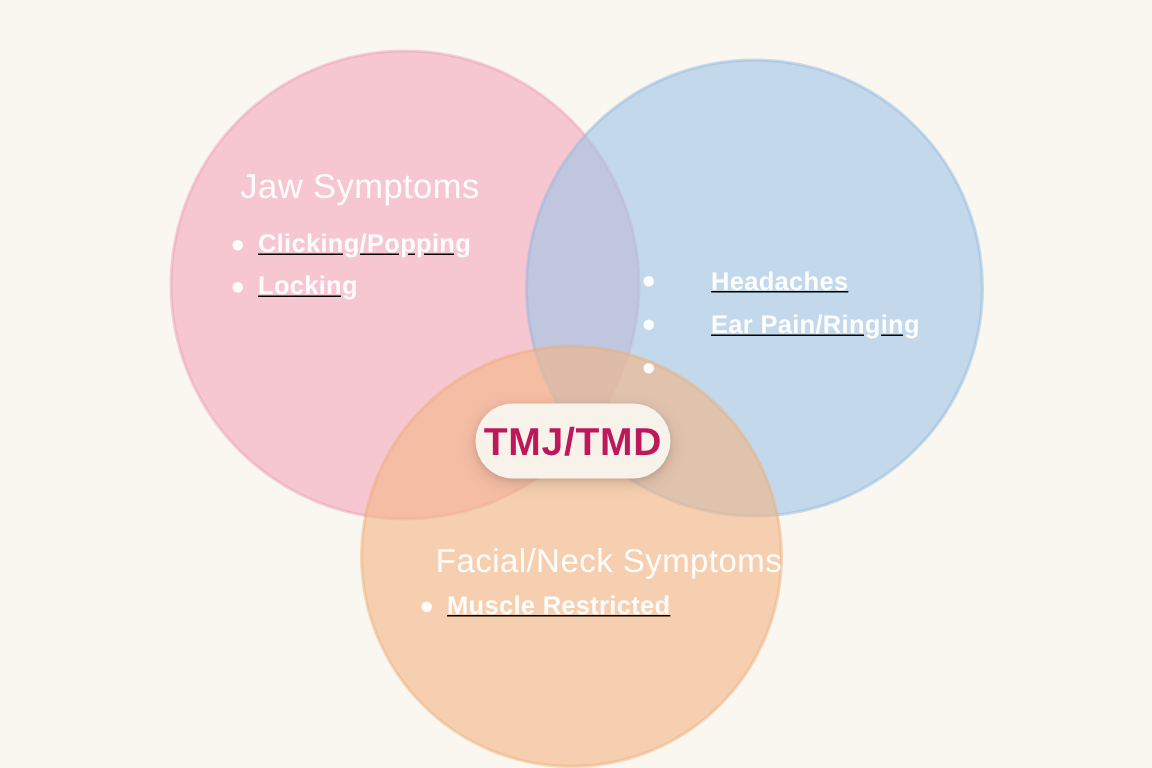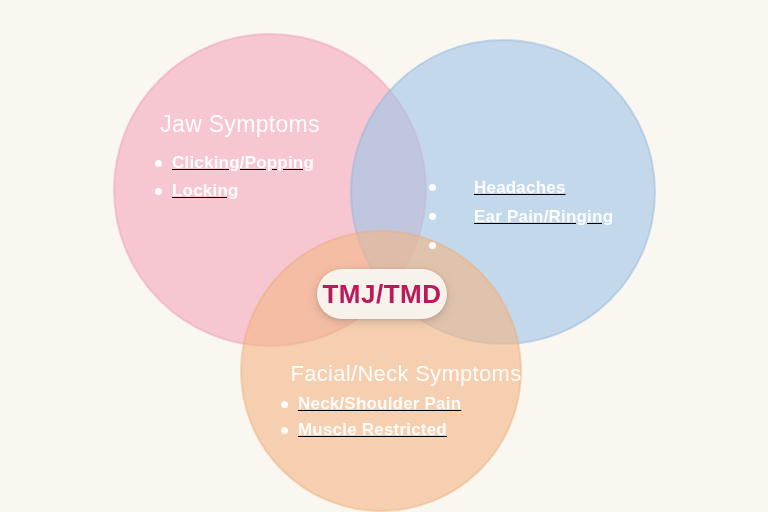--- a/index.html
+++ b/index.html
@@ -119,24 +119,20 @@
     <li>
       <span class="dot"></span>
     </li>
   </ul>
 
   <div class="vtitle facial">Facial/Neck Symptoms</div>
 
   <ul class="vlist facial-list">
     <li>
       <span class="dot"></span>
-      <span>Neck/Shoulder Pain</span>
-    </li>
-    <li>
-      <span class="dot"></span>
       <span>Muscle Restricted</span>
     </li>
   </ul>
 
   <div class="pill">
     <span>TMJ/TMD</span>
   </div>
 
 </div>
 

